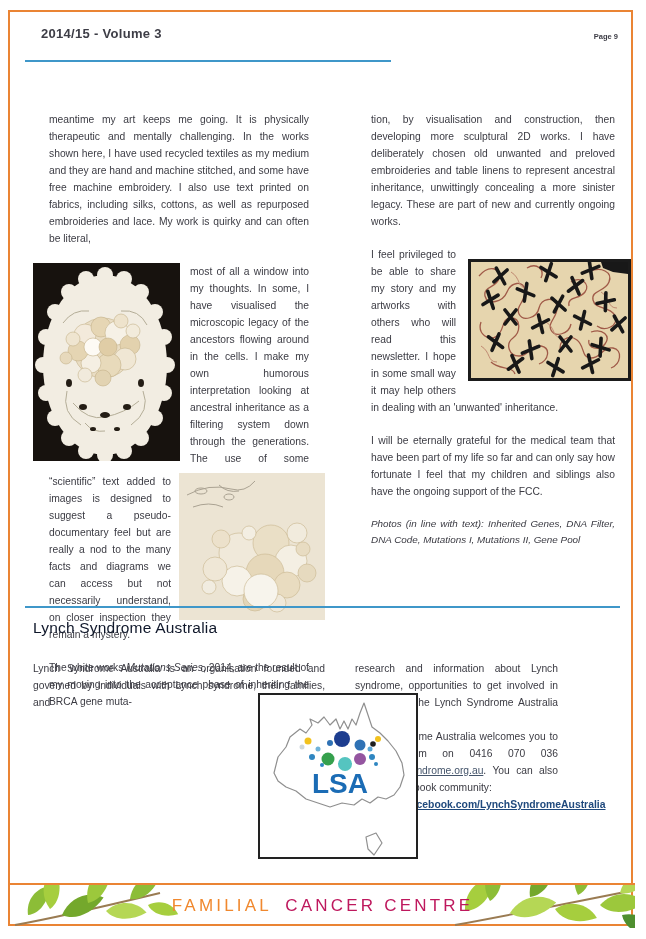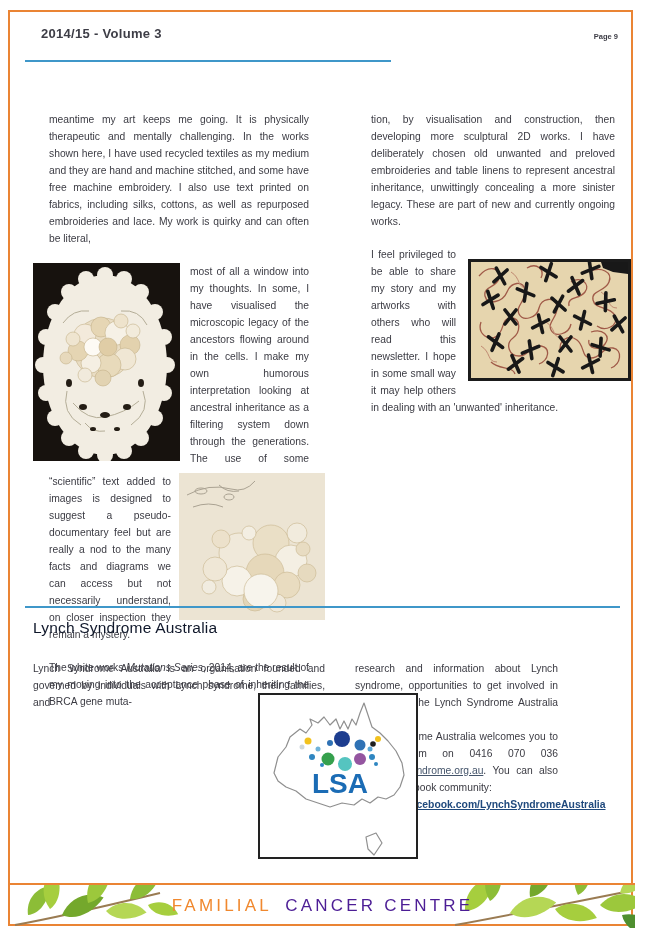--- a/index.html
+++ b/index.html
@@ -47,21 +47,21 @@
   .link-email{color:#44546A;text-decoration:underline;cursor:pointer;}
   .link-fb{color:#1F497D;font-weight:bold;text-decoration:underline;cursor:pointer;font-size:10.4px;}
 
   .logo-box{position:absolute;left:258px;top:693px;width:156px;height:162px;border:2px solid #222;background:#fff;}
   .logo-box svg{display:block;width:100%;height:100%;}
 
   .footer-band{position:absolute;left:10px;top:885px;width:625px;height:43px;overflow:hidden;}
   .footer-band svg{position:absolute;left:0;top:0;}
   .brand{position:absolute;left:0;right:0;top:11px;text-align:center;font-size:17px;letter-spacing:3.2px;white-space:nowrap;}
   .brand-1{color:#F0882E;margin-top:44px;}
-  .brand-2{color:#4c1d95;margin-left:6px;}
+  .brand-2{color:#be185d;margin-left:6px;}
 </style>
 </head>
 <body>
 
 <div class="page">
   <div class="frame"></div>
 
   <div class="hdr-title">2014/15 - Volume 3</div>
   <div class="hdr-page">Page 9</div>
   <div class="rule rule-hdr"></div>
@@ -208,20 +208,22 @@
           <path transform="translate(130,85) rotate(-35)" d="M-6,-7 L5,7 M5,-7 L-6,7"></path>
           <path transform="translate(45,102) rotate(15)" d="M-6,-7 L5,7 M5,-7 L-6,7"></path>
           <path transform="translate(85,105) rotate(-20)" d="M-6,-7 L5,7 M5,-7 L-6,7"></path>
           <path transform="translate(120,102) rotate(25)" d="M-6,-7 L5,7 M5,-7 L-6,7"></path>
         </g>
         <path d="M130,0 L157,0 L157,12 L142,10 L132,6 Z" fill="#181818"></path>
       </svg>
     </div>
 
     <p>I feel privileged to be able to share my story and my artworks with others who will read this newsletter. I hope in some small way it may help others in dealing with an 'unwanted' inheritance.</p>
+    <p class="mt21">I will be eternally grateful for the medical team that have been part of my life so far and can only say how fortunate I feel that my children and siblings also have the ongoing support of the FCC.</p>
+    <p class="caption">Photos (in line with text): Inherited Genes, DNA Filter, DNA Code, Mutations I, Mutations II, Gene Pool</p>
   </div>
 
   <div class="rule rule-lynch"></div>
   <div class="lynch-heading">Lynch Syndrome Australia</div>
 
   <div class="lynch-col lynch-left">
     <p>Lynch Syndrome Australia is an organisation founded and governed by individuals with Lynch syndrome, their families, and</p>
   </div>
 
   <div class="lynch-col lynch-right">

